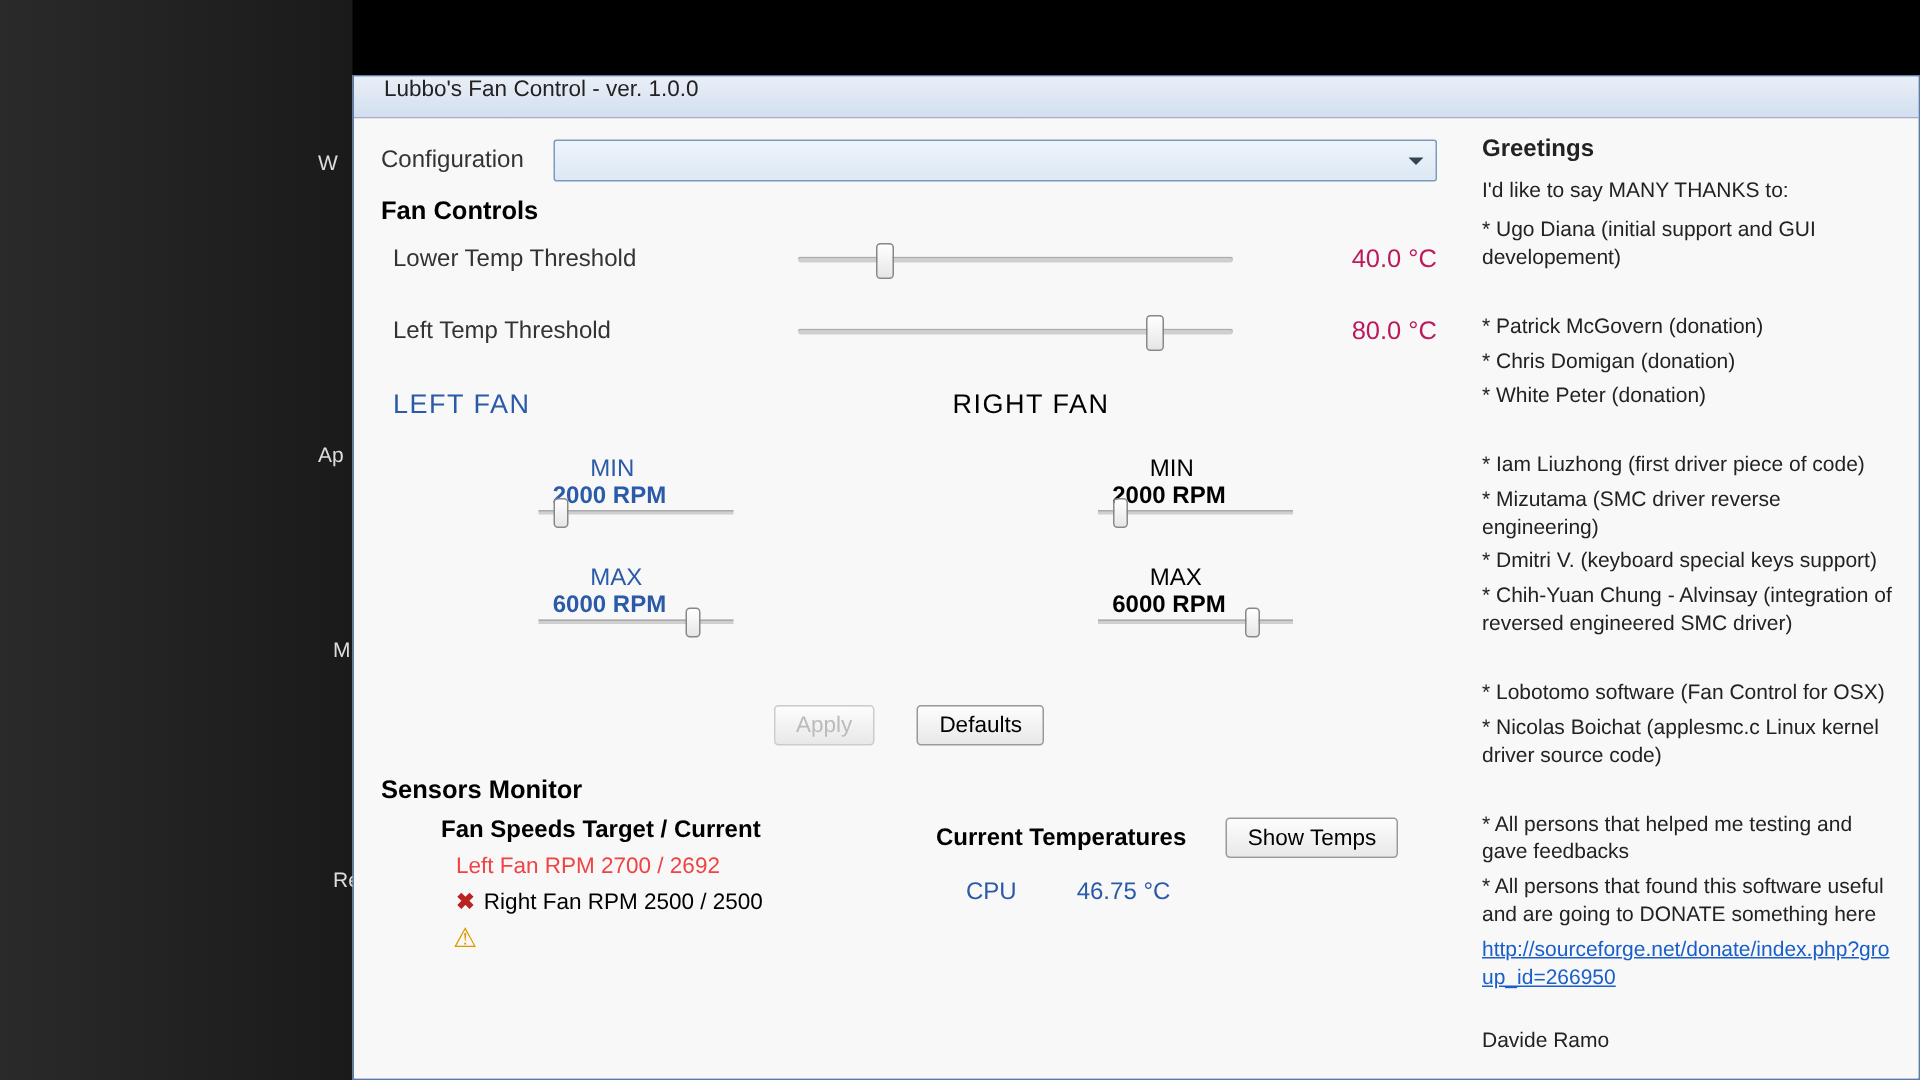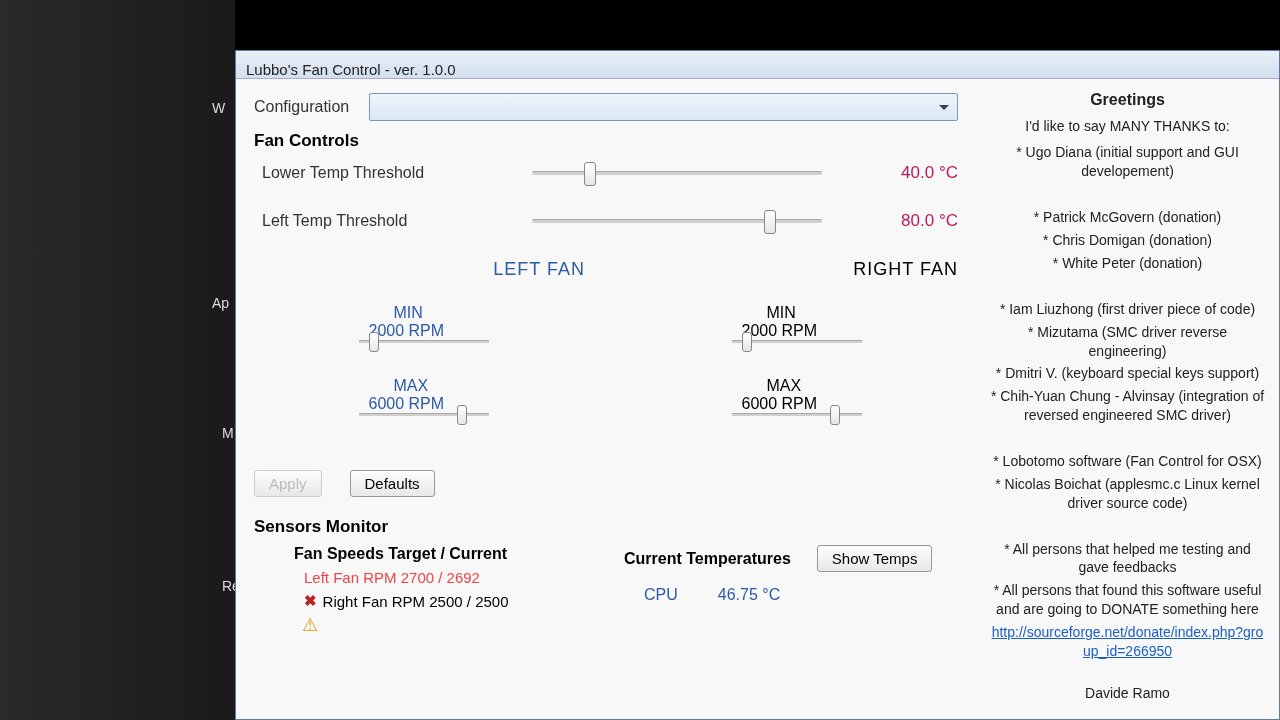--- a/index.html
+++ b/index.html
@@ -4,26 +4,26 @@
 <style>
   * { box-sizing: border-box; font-family: "Segoe UI", Tahoma, sans-serif; }
   body { margin: 0; background: #000; width: 1280px; height: 720px; overflow: hidden; position: relative; }
   .desktop-left { position: absolute; left: 0; top: 0; width: 235px; height: 720px; background: linear-gradient(90deg, #2a2a2a 0%, #1a1a1a 100%); }
   .window {
     position: absolute; left: 235px; top: 50px; width: 1045px; height: 670px;
     background: #f4f4f4; border: 1px solid #5a7ca8; overflow: hidden;
   }
   .titlebar {
     height: 28px; background: linear-gradient(#e9eff7, #d3dfef);
-    border-bottom: 1px solid #aac; display: flex; align-items: flex-end; padding: 0 10px;
+    border-bottom: 1px solid #aac; display: flex; align-items: flex-start; padding: 0 20px;
     font-size: 15px; color: #222;
   }
   .content { display: flex; height: calc(100% - 28px); }
   .main { width: 740px; padding: 14px 18px; background: #f8f8f8; }
-  .side { flex: 1; padding: 10px 12px; font-size: 14px; color: #222; line-height: 1.35; background: #f8f8f8; text-align: center; }
+  .side { flex: 1; padding: 10px 12px; font-size: 14px; color: #222; line-height: 1.35; background: #f8f8f8; }
   .row { display: flex; align-items: center; margin-bottom: 10px; }
   .label { font-size: 16px; color: #333; }
   .config-select {
     flex: 1; height: 28px; margin-left: 20px; border: 1px solid #7a9ac0;
     background: linear-gradient(#eef4fb, #dce8f4); border-radius: 2px; position: relative;
   }
   .config-select::after {
     content: ""; position: absolute; right: 8px; top: 11px;
     border: 5px solid transparent; border-top-color: #345;
   }
@@ -34,36 +34,36 @@
     position: relative; width: 290px; height: 4px; background: #cfcfcf;
     border-top: 1px solid #aaa; border-radius: 2px; margin-right: 40px;
   }
   .slider-thumb {
     position: absolute; top: -10px; width: 12px; height: 24px;
     background: linear-gradient(#fff, #e6e6e6); border: 1px solid #888; border-radius: 3px;
   }
   .slider-value { font-size: 17px; color: #be185d; }
   .fans { display: flex; gap: 50px; margin-top: 10px; padding-left: 8px; }
   .fan-col { flex: 1; }
-  .fan-title { text-align: right; font-size: 18px; margin-bottom: 24px; letter-spacing: 1px; }
+  .fan-title { text-align: left; font-size: 18px; margin-bottom: 24px; letter-spacing: 1px; }
   .fan-title.left { color: #2a5aa8; }
   .fan-row { display: flex; align-items: center; margin-bottom: 34px; flex-direction: column; }
   .mm-label { width: 60px; font-size: 16px; }
   .mm-label.blue { color: #2a5aa8; }
-  .rpm-val { width: 110px; font-size: 16px; }
+  .rpm-val { width: 110px; font-size: 16px; font-weight: bold; }
   .rpm-val.blue { color: #2a5aa8; }
   .mini-track {
     position: relative; width: 130px; height: 3px; background: #cfcfcf;
     border-top: 1px solid #aaa;
   }
   .mini-thumb {
     position: absolute; top: -9px; width: 10px; height: 20px;
     background: linear-gradient(#fff, #e6e6e6); border: 1px solid #888; border-radius: 3px;
   }
-  .btn-row { display: flex; gap: 28px; margin: 20px 0; }
+  .btn-row { display: flex; gap: 28px; justify-content: center; margin: 20px 0; }
   .btn {
     padding: 4px 14px; font-size: 15px; border: 1px solid #999;
     background: linear-gradient(#fdfdfd, #e8e8e8); border-radius: 3px; cursor: pointer;
   }
   .btn.dim { color: #bbb; border-color: #ccc; }
   .sensors-title { font-weight: bold; font-size: 17px; margin: 8px 0 8px; }
   .sensors-sub { font-weight: bold; font-size: 16px; margin-left: 40px; }
   .sensors-block { display: flex; gap: 30px; align-items: flex-start; }
   .sensors-left { width: 340px; }
   .fan-speed-row { margin-left: 50px; font-size: 15px; margin-top: 6px; display:flex; align-items:center; gap:6px;}

